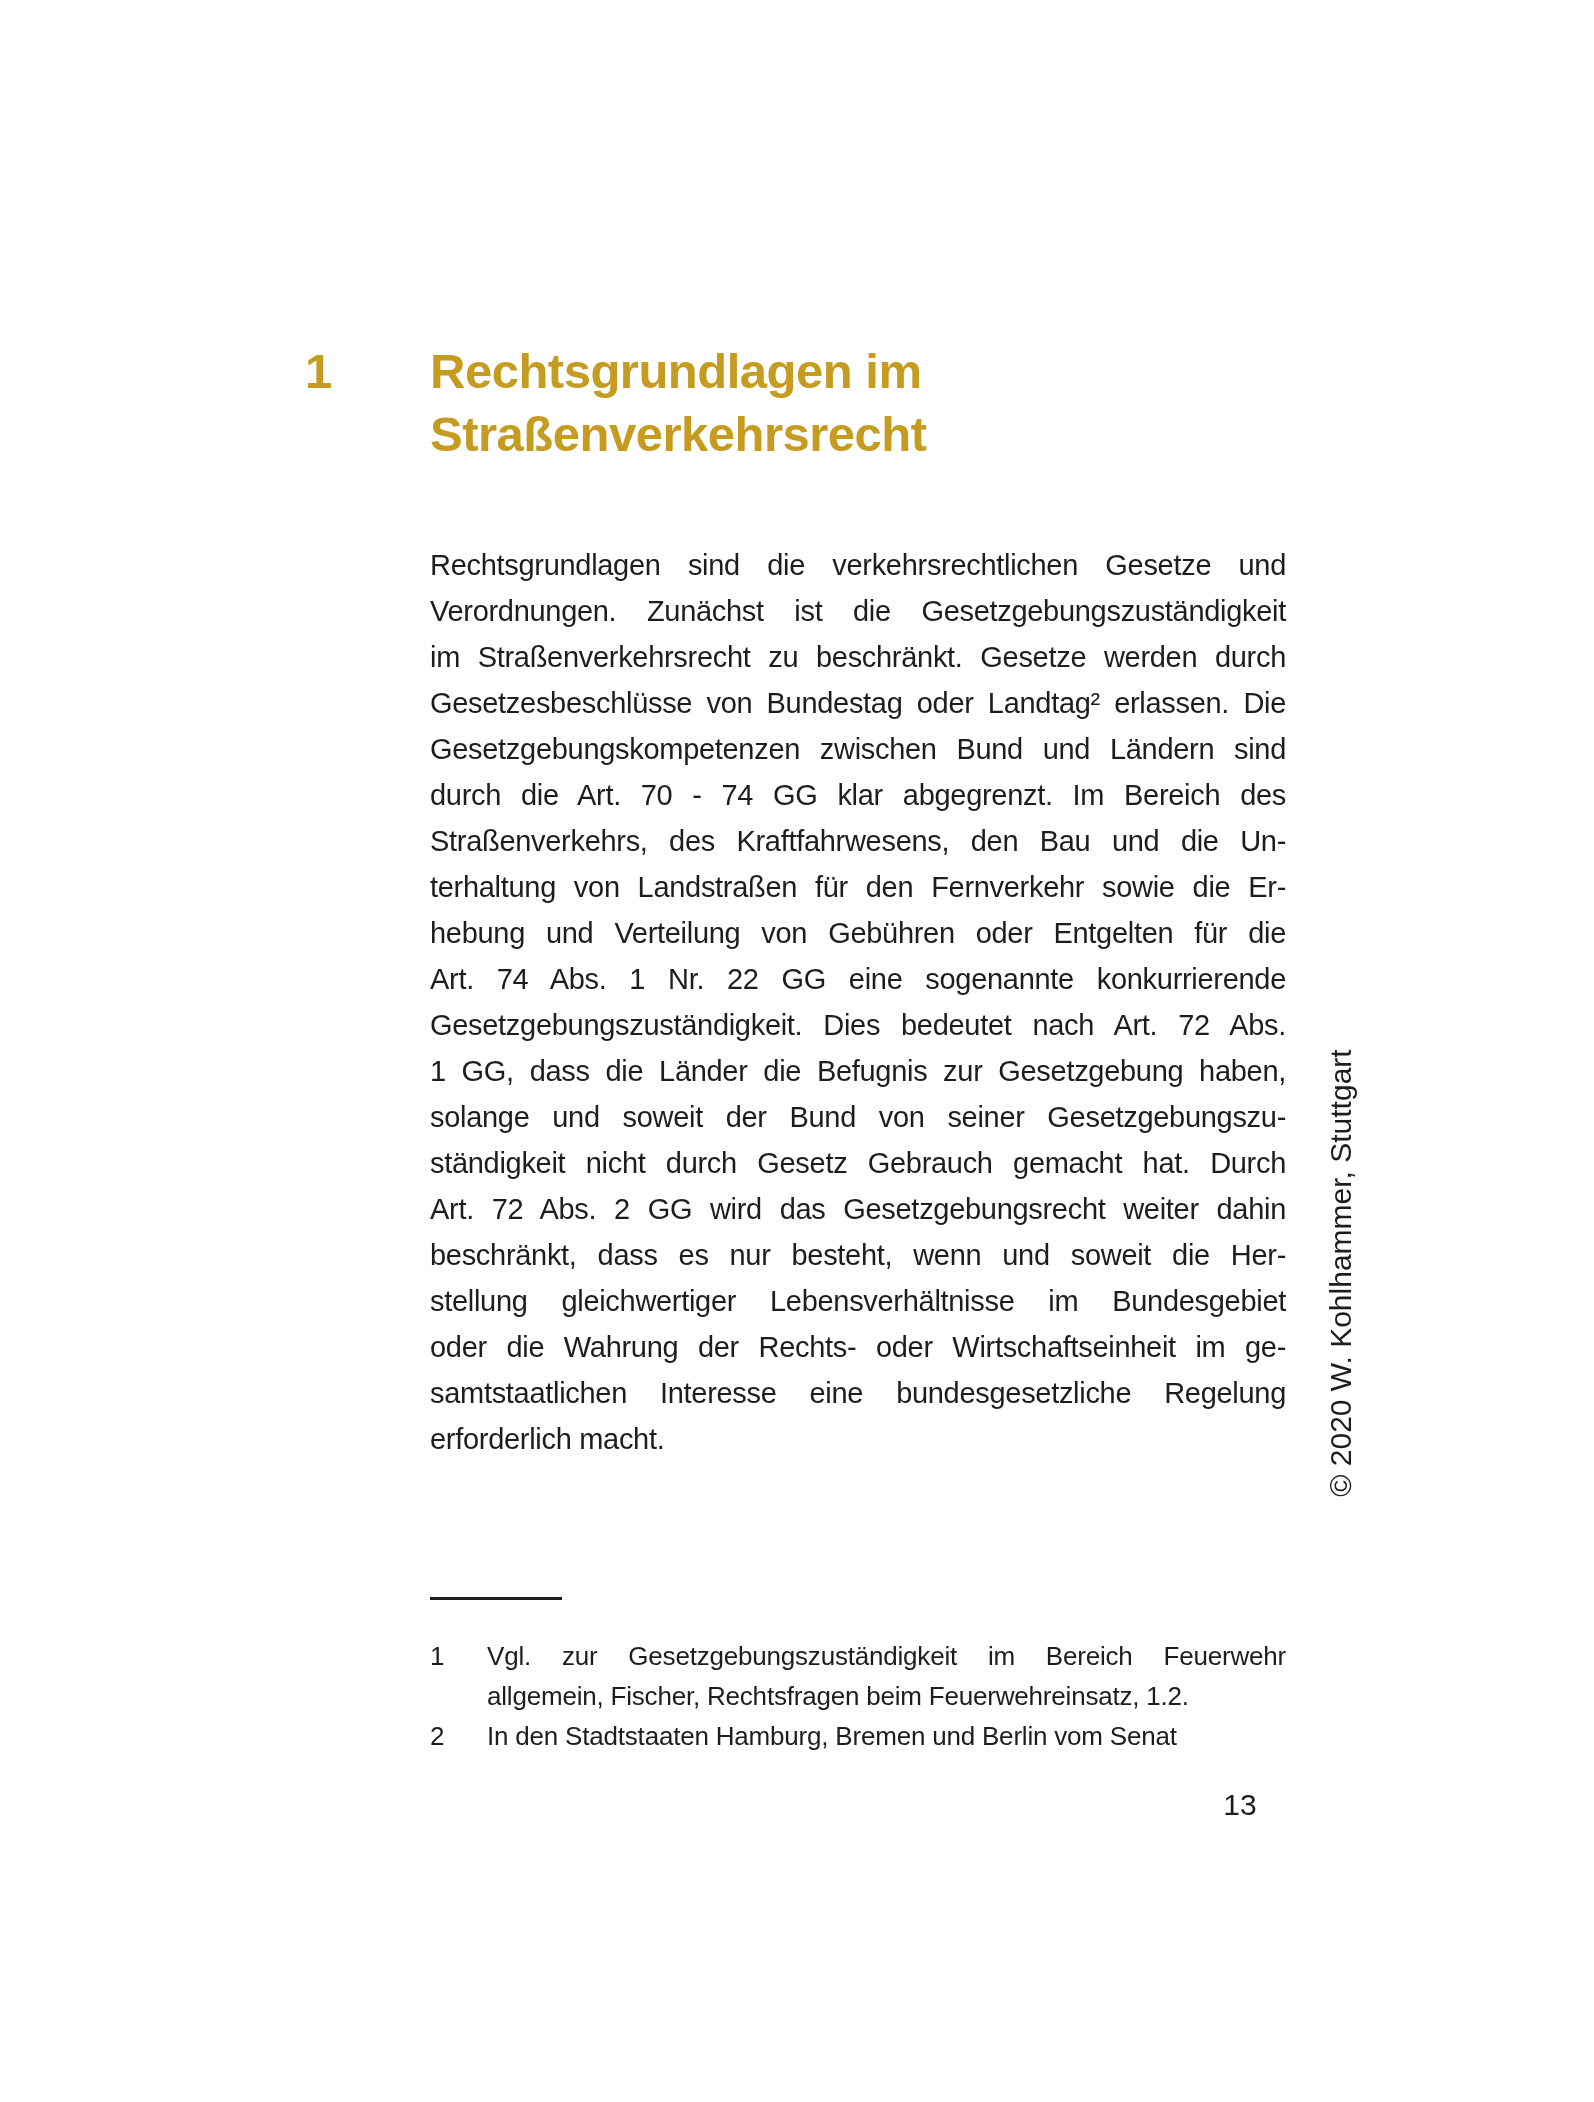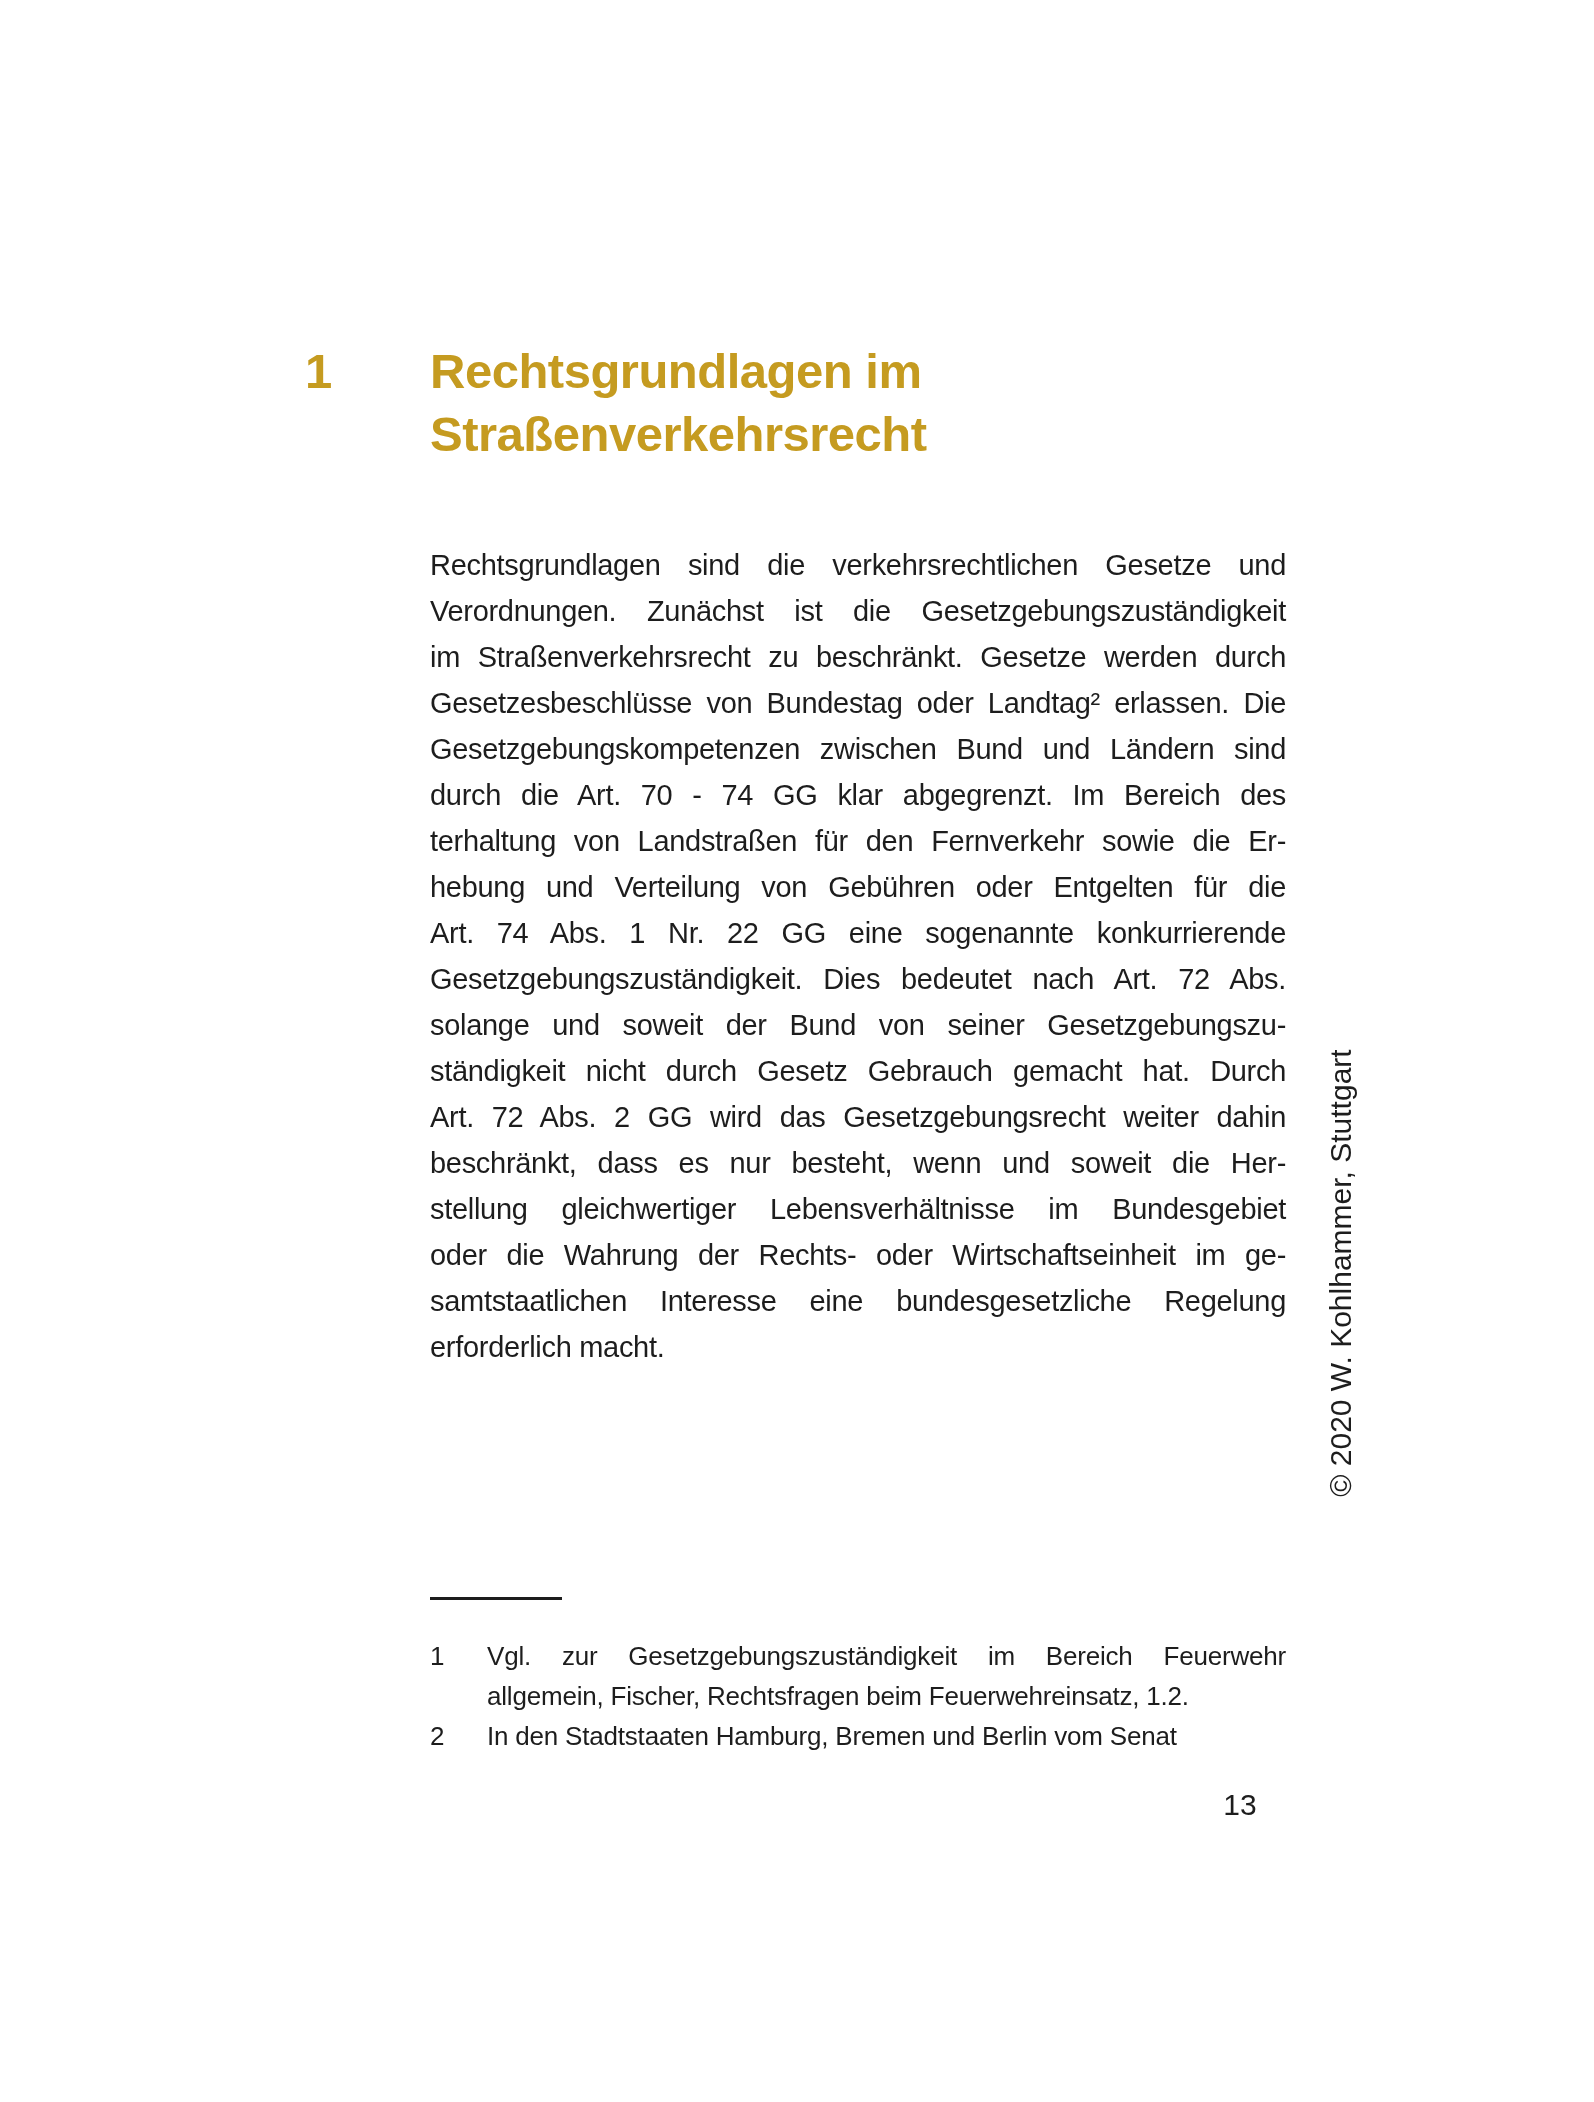--- a/index.html
+++ b/index.html
@@ -59,24 +59,26 @@
     </div>
   </div>
 
   <div class="body">
       <div class="bodyline">Rechtsgrundlagen sind die verkehrsrechtlichen Gesetze und</div>
       <div class="bodyline">Verordnungen. Zunächst ist die Gesetzgebungszuständigkeit</div>
       <div class="bodyline">im Straßenverkehrsrecht zu beschränkt. Gesetze werden durch</div>
       <div class="bodyline">Gesetzesbeschlüsse von Bundestag oder Landtag² erlassen. Die</div>
       <div class="bodyline">Gesetzgebungskompetenzen zwischen Bund und Ländern sind</div>
       <div class="bodyline">durch die Art. 70 - 74 GG klar abgegrenzt. Im Bereich des</div>
+      <div class="bodyline">Straßenverkehrs, des Kraftfahrwesens, den Bau und die Un-</div>
       <div class="bodyline">terhaltung von Landstraßen für den Fernverkehr sowie die Er-</div>
       <div class="bodyline">hebung und Verteilung von Gebühren oder Entgelten für die</div>
       <div class="bodyline">Art. 74 Abs. 1 Nr. 22 GG eine sogenannte konkurrierende</div>
       <div class="bodyline">Gesetzgebungszuständigkeit. Dies bedeutet nach Art. 72 Abs.</div>
+      <div class="bodyline">1 GG, dass die Länder die Befugnis zur Gesetzgebung haben,</div>
       <div class="bodyline">solange und soweit der Bund von seiner Gesetzgebungszu-</div>
       <div class="bodyline">ständigkeit nicht durch Gesetz Gebrauch gemacht hat. Durch</div>
       <div class="bodyline">Art. 72 Abs. 2 GG wird das Gesetzgebungsrecht weiter dahin</div>
       <div class="bodyline">beschränkt, dass es nur besteht, wenn und soweit die Her-</div>
       <div class="bodyline">stellung gleichwertiger Lebensverhältnisse im Bundesgebiet</div>
       <div class="bodyline">oder die Wahrung der Rechts- oder Wirtschaftseinheit im ge-</div>
       <div class="bodyline">samtstaatlichen Interesse eine bundesgesetzliche Regelung</div>
       <div class="bodyline">erforderlich macht.</div>
     </div>
 

